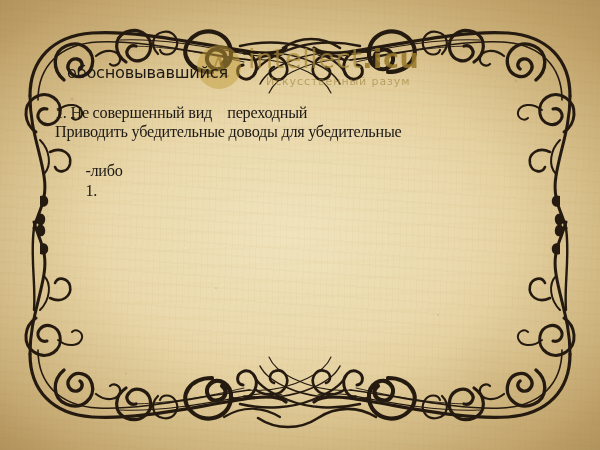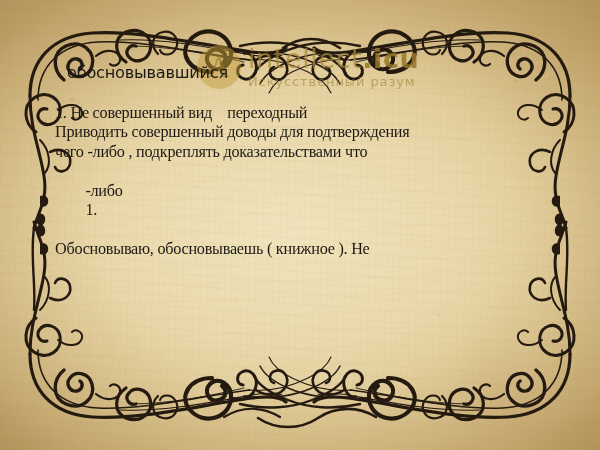--- a/index.html
+++ b/index.html
@@ -102,26 +102,27 @@
   .wm-title {
     font-size: 27px;
     line-height: 28px;
     letter-spacing: .6px;
     color: rgba(167,136,56,0.72);
     font-family: "DejaVu Sans", sans-serif;
     white-space: nowrap;
   }
   .wm-title b { color: rgba(151,120,42,0.86); font-weight: 700; }
   .wm-sub {
-    font-size: 13px;
+    font-size: 11px;
     line-height: 14px;
     letter-spacing: .9px;
     color: rgba(159,131,60,0.62);
     white-space: nowrap;
     margin-top: 2px;
+    margin-left: 18px;
   }
 
   
   .content {
     position: absolute;
     left: 55px;
     top: 62px;
     width: 492px;
     color: #1d1a16;
     font-size: 16.2px;
@@ -238,25 +239,23 @@
       <div class="wm-sub">Искусственный  разум</div>
     </div>
   </div>
 
   <div class="content">
 
     <div class="headword">обосновывавшийся</div>
 
     <div class="para">
       <span class="line">1. Не совершенный вид    переходный</span>
-      <span class="line">Приводить совершенный доводы для подтверждения</span>
-      <span class="line">чего -либо , подкреплять доказательствами что</span>
+      <span class="line">Приводить убедительные доводы для убедительные</span>
       <span class="line line-liibo">
         <span class="lead">-либо</span>
         <span class="num">1.</span>
       </span>
-      <span class="line">Обосновываю, обосновываешь ( книжное ). Не</span>
     </div>
 
 
   </div>
 
 </div>
 
 </body></html>

